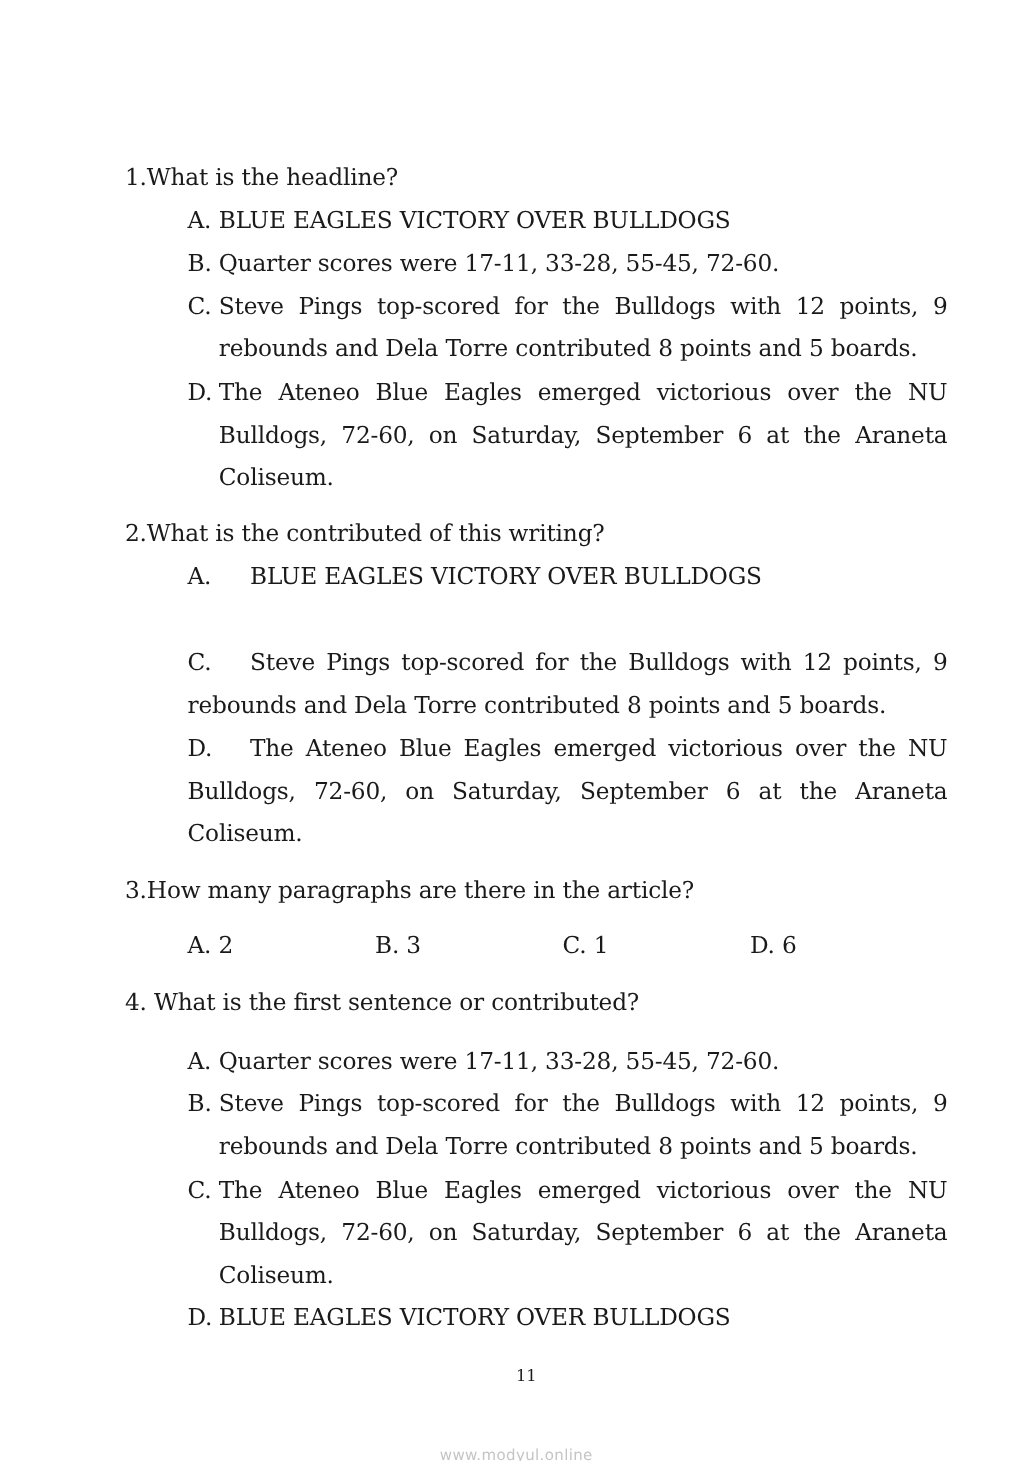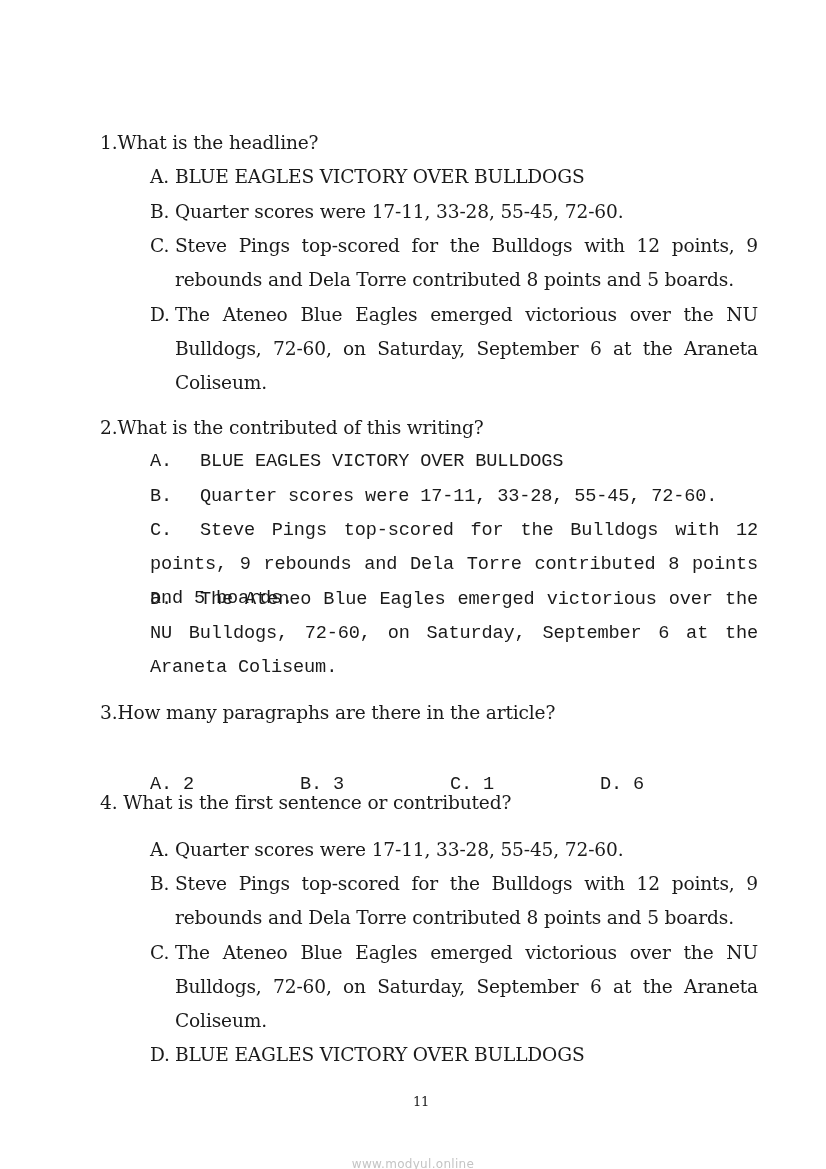--- a/index.html
+++ b/index.html
@@ -11,22 +11,22 @@
       font-size: 18.6px;
       letter-spacing: -0.15px;
       margin-top: 32px;
     }
     .q { position: absolute; left: 100px; white-space: nowrap; }
     .opt { position: absolute; left: 150px; width: 608px; line-height: 34.2px; }
     .hang { display: flex; }
     .hang .lt { flex: 0 0 25px; }
     .hang .tx { flex: 1; text-align: justify; text-align-last: left; }
     .tab .lt { display: inline-block; width: 50px; }
-    .tabblock { text-align: justify; text-align-last: left; font-family: Liberation Mono, monospace; }
-    .row3 { position: absolute; top: 742px; font-family: Liberation Mono, monospace; }
+    .tabblock { text-align: justify; text-align-last: left; }
+    .row3 { position: absolute; top: 714px; }
     .pageno { position: absolute; top: 1062px; left: 0; width: 842px; text-align: center; font-size: 13px; }
     .watermark {
       position: absolute; top: 1125px; left: 0; width: 826px; text-align: center;
       font-family: "DejaVu Sans", "Liberation Sans", sans-serif; font-size: 12px;
       color: #c4c4c4; letter-spacing: 0.3px;
     }
   </style>
 </head>
 <body>
 
@@ -50,23 +50,20 @@
   <div class="opt hang" style="top:266px;">
     <span class="lt">D.</span>
     <span class="tx">The Ateneo Blue Eagles emerged victorious over the NU Bulldogs, 72-60, on Saturday, September 6 at the Araneta Coliseum.</span>
   </div>
 
   <div class="q" style="top:385px;">
     <span>2.</span><span>What is the contributed of this writing?</span>
   </div>
   <div class="opt tab tabblock" style="top:413px;">
     <span class="lt">A.</span><span>BLUE EAGLES VICTORY OVER BULLDOGS</span>
-  </div>
-  <div class="opt tab tabblock" style="top:448px;">
-    <span class="lt">B.</span><span>Quarter scores were 17-11, 33-28, 55-45, 72-60.</span>
   </div>
   <div class="opt tab tabblock" style="top:482px;">
     <span class="lt">C.</span><span>Steve Pings top-scored for the Bulldogs with 12 points, 9 rebounds and Dela Torre contributed 8 points and 5 boards.</span>
   </div>
   <div class="opt tab tabblock" style="top:551px;">
     <span class="lt">D.</span><span>The Ateneo Blue Eagles emerged victorious over the NU Bulldogs, 72-60, on Saturday, September 6 at the Araneta Coliseum.</span>
   </div>
 
   <div class="q" style="top:670px;">
     <span>3.</span><span>How many paragraphs are there in the article?</span>

